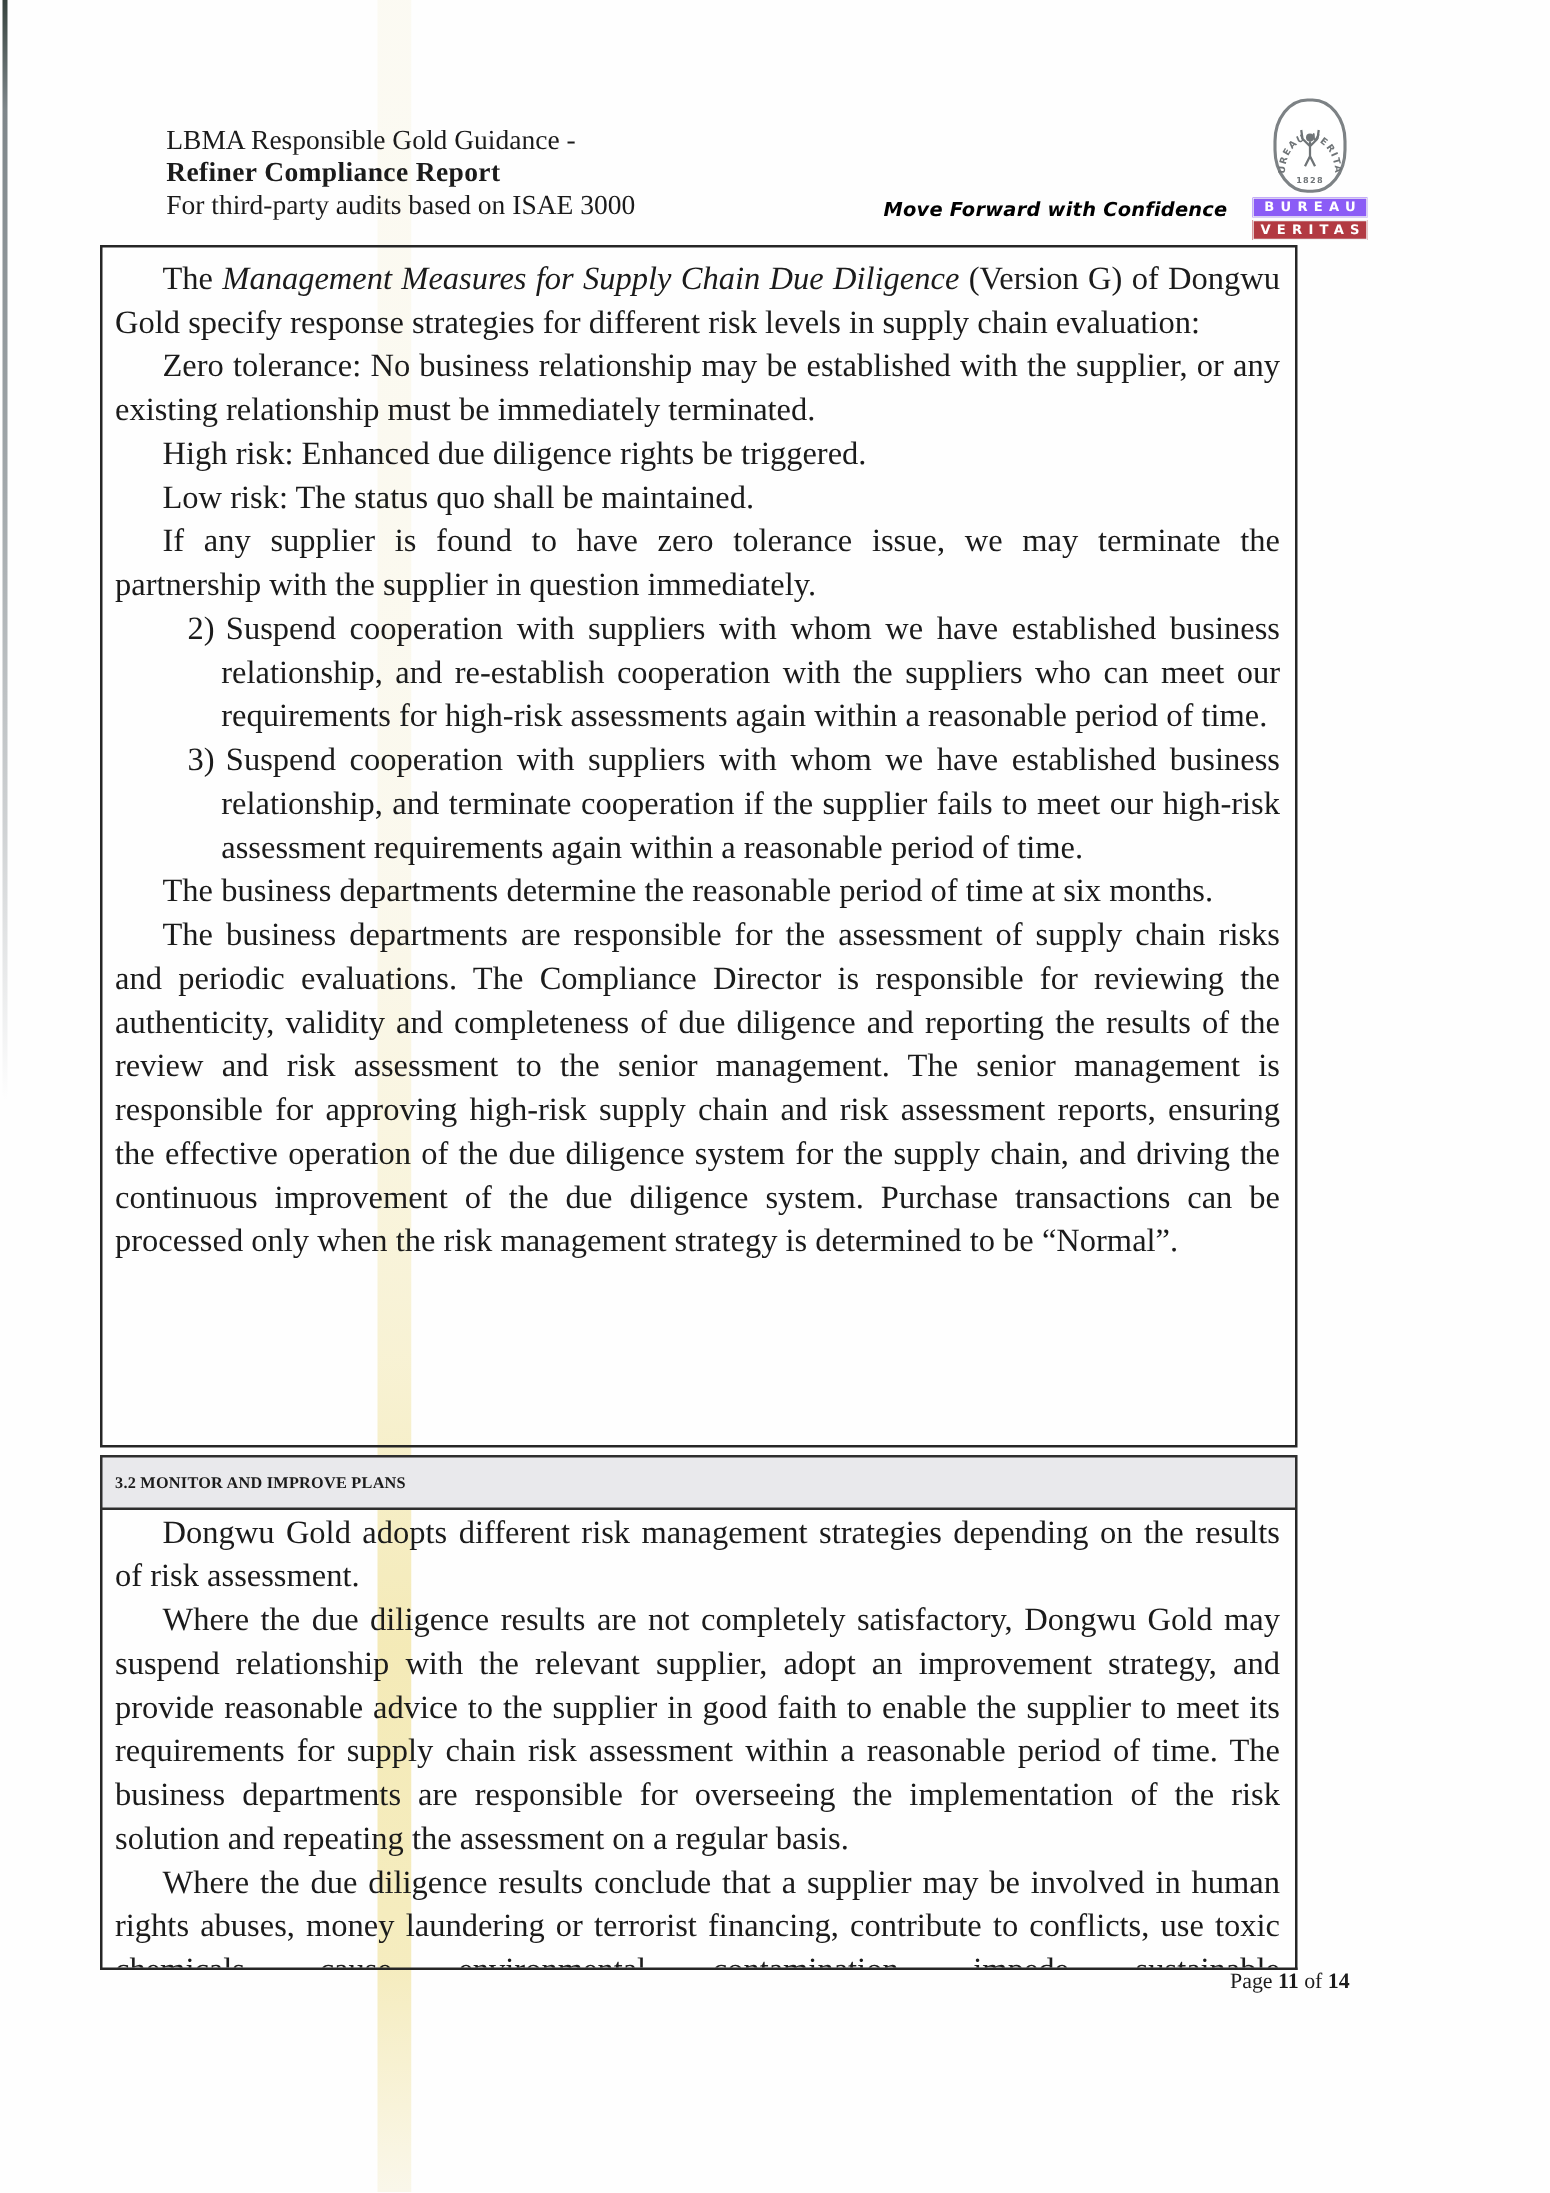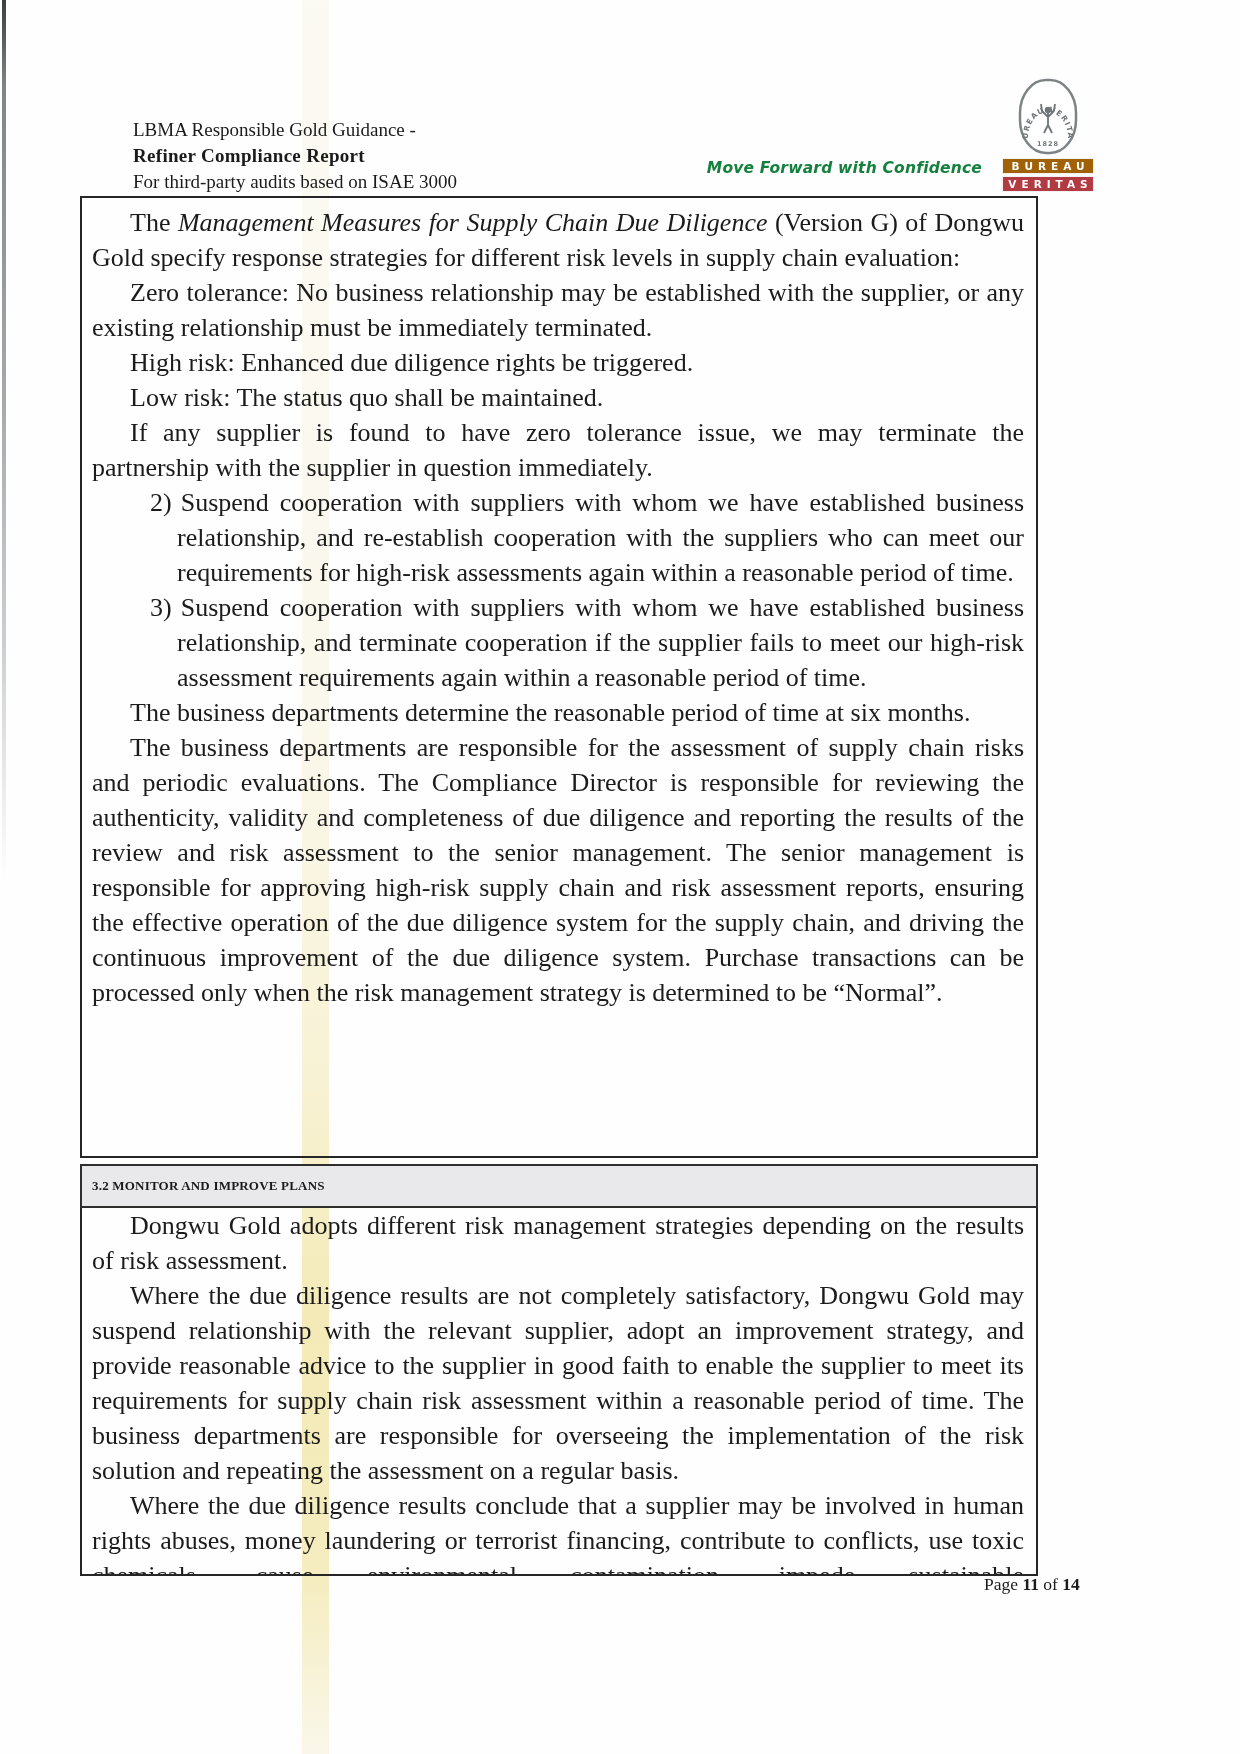--- a/index.html
+++ b/index.html
@@ -16,35 +16,35 @@
   }
   .artifact-stripe {
     position:absolute; left:302px; top:0; width:27px; height:1754px;
     background:linear-gradient(to bottom,
       rgba(243,236,202,0.22) 0%, rgba(243,236,202,0.32) 40%,
       rgba(240,227,160,0.45) 62%, rgba(238,222,140,0.62) 75%,
       rgba(238,222,140,0.55) 90%, rgba(243,236,202,0.38) 100%);
   }
 
   
-  .title-block { position:absolute; left:133px; top:117px; font-size:19px; line-height:26px; white-space:nowrap; }
+  .title-block { position:absolute; left:133px; top:99px; font-size:22px; line-height:26px; white-space:nowrap; }
   .title-line2 { font-weight:bold; letter-spacing:0.3px; }
   .tagline {
     position:absolute; right:258px; top:159px;
     font-family:"DejaVu Sans", sans-serif; font-weight:bold; font-style:italic;
-    font-size:15.5px; color:#15803d; letter-spacing:0.2px; white-space:nowrap;
+    font-size:15.5px; color:#000000; letter-spacing:0.2px; white-space:nowrap;
   }
   .logo { position:absolute; left:1002px; top:78px; width:92px; }
   .logo svg { display:block; margin:0 auto 2px auto; }
   .logo-bar {
     height:16px; margin-top:2px; display:flex; align-items:center; justify-content:center;
     color:#ffffff; font-family:"DejaVu Sans", sans-serif; font-weight:bold;
     font-size:10.5px; letter-spacing:5px; text-indent:5px; white-space:nowrap;
   }
-  .logo-bar.bureau { background:#a16207; box-shadow:inset 0 0 0 1px #f2f2f2; }
+  .logo-bar.bureau { background:#8b5cf6; box-shadow:inset 0 0 0 1px #f2f2f2; }
   .logo-bar.veritas { background:#b23a42; box-shadow:inset 0 0 0 1px #f2f2f2; }
 
   
   .content-box {
     position:absolute; left:80px; width:958px; box-sizing:border-box;
     border:2px solid #262626; background:transparent;
     font-size:26px; line-height:35px; text-align:justify;
   }
   .box1 { top:196px; height:962px; padding:7px 12px 0 10px; overflow:hidden; }
   .box2 { top:1208px; height:368px; border-top:none; padding:0 12px 0 10px; overflow:hidden; }

